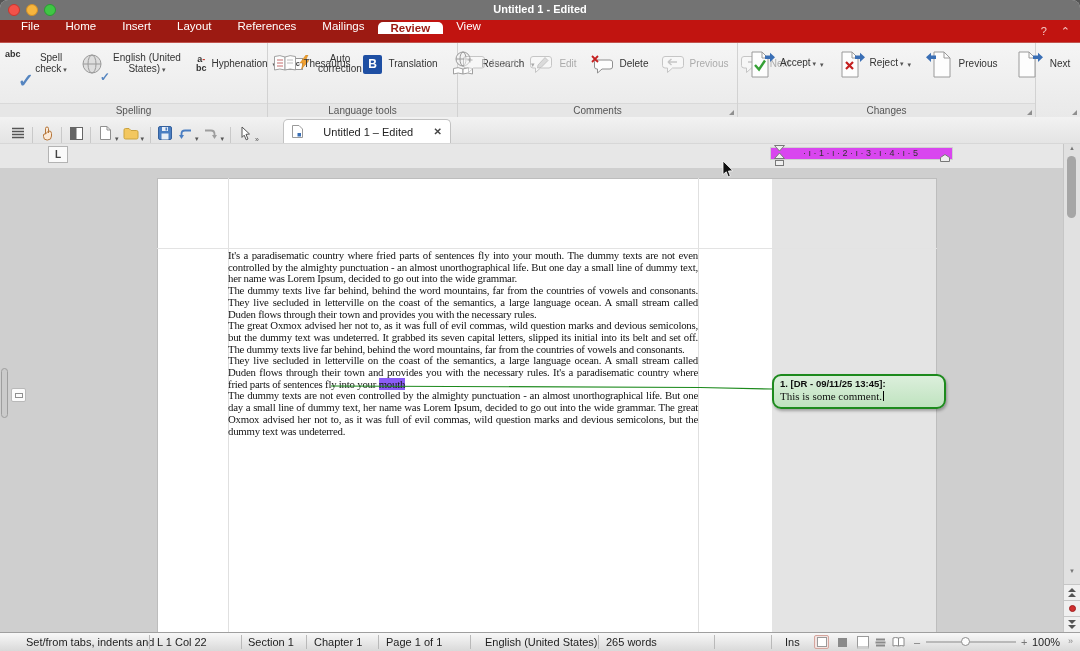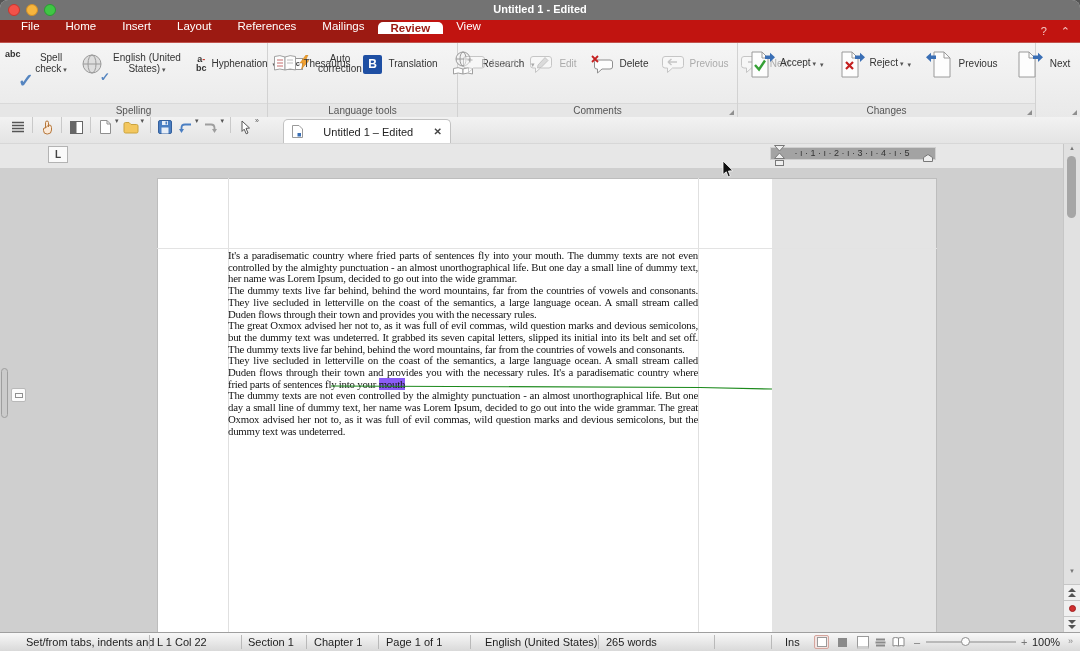--- a/index.html
+++ b/index.html
@@ -43,33 +43,33 @@
   .hyph .red{color:#c0392b;}
   .abox{border:1px solid #9a9a9a;font-size:7.5px;font-weight:bold;color:#444;padding:0 2px;background:#fdfdfd;}
   .ic-translation{width:19px;height:19px;background:#1e4fa3;border-radius:2px;color:#fff;font-weight:bold;
                   font-size:12px;display:flex;align-items:center;justify-content:center;}
   .ic-translation::after{content:"B";}
   .sidebtns{display:flex;flex-direction:column;gap:9px;padding-top:8px;margin-left:2px;}
   .sbtn{display:flex;align-items:center;gap:4px;font-size:10.5px;color:#333;padding:1px 6px;border:1px solid transparent;border-radius:4px;}
   .sbtn.sel{border:1px solid #d5a59d;background:#faf3f2;}
   
   .quickbar{position:absolute;left:0;top:117px;width:1080px;height:27px;background:linear-gradient(#f2f2f2,#e4e4e4);
-            border-bottom:1px solid #d7d7d7;display:flex;align-items:flex-start;padding-left:8px;box-sizing:border-box;}
+            border-bottom:1px solid #d7d7d7;display:flex;align-items:flex-end;padding-left:8px;box-sizing:border-box;}
   .qicon{width:20px;height:20px;display:flex;align-items:center;justify-content:center;position:relative;}
   .qdd{font-size:7px;color:#555;margin:0 2px 0 0;}
   .qsep{width:1px;height:16px;background:#c9c9c9;margin:0 4px;}
   .doctab{margin-left:22px;width:150px;height:23px;align-self:flex-end;background:#fff;border:1px solid #c2c2c2;border-bottom:none;
           border-radius:5px 5px 0 0;display:flex;align-items:center;gap:7px;padding:0 8px;font-size:11px;color:#222;}
   .doctab .title{flex:1;text-align:center;}
   .tabclose{color:#444;font-size:10px;font-weight:bold;}
   
   .rulerrow{position:absolute;left:0;top:144px;width:1063px;height:24px;background:#e7e7e7;}
   .tabsel{position:absolute;left:48px;top:2px;width:20px;height:17px;background:#fafafa;border:1px solid #b3b3b3;
           box-sizing:border-box;display:flex;align-items:center;justify-content:center;font-size:10px;font-weight:bold;color:#444;}
-  .rulerstrip{position:absolute;left:770px;top:3px;width:166px;height:13px;background:#a3a3a3;border:1px solid #cfcfcf;box-sizing:border-box;}
+  .rulerstrip{position:absolute;left:770px;top:3px;width:183px;height:13px;background:#d946ef;border:1px solid #cfcfcf;box-sizing:border-box;}
   .rulermarks{position:absolute;left:10px;right:12px;top:0;height:11px;font-size:9px;color:#333;text-align:center;
               line-height:11px;white-space:nowrap;overflow:hidden;}
   .ind-left{position:absolute;left:3px;top:-3px;}
   .ind-right{position:absolute;right:2px;bottom:-3px;}
   
   .docarea{position:absolute;left:0;top:168px;width:1063px;height:464px;background:#cfcfcf;overflow:hidden;}
   .page{position:absolute;left:157px;top:10px;width:615px;height:454px;background:#fff;border-left:1px solid #bdbdbd;border-top:1px solid #bdbdbd;box-sizing:border-box;}
   .cpane{position:absolute;left:772px;top:10px;width:165px;height:454px;background:#e4e4e4;border-top:1px solid #bdbdbd;border-right:1px solid #bdbdbd;box-sizing:border-box;}
   .vguide{position:absolute;top:10px;bottom:0;width:1px;background:#e0e0e0;}
   .hguide{position:absolute;left:157px;width:780px;top:80px;height:1px;background:#e3e3e3;}
@@ -444,20 +444,24 @@
       <p>The dummy texts live far behind, behind the word mountains, far from the countries of vowels and consonants. They live secluded in letterville on the coast of the semantics, a large language ocean. A small stream called Duden flows through their town and provides you with the necessary rules.</p>
       <p>The great Oxmox advised her not to, as it was full of evil commas, wild question marks and devious semicolons, but the dummy text was undeterred. It grabbed its seven capital letters, slipped its initial into its belt and set off. The dummy texts live far behind, behind the word mountains, far from the countries of vowels and consonants.</p>
       <p><span>They live secluded in letterville on the coast of the semantics, a large language ocean. A small stream called Duden flows through their town and provides you with the necessary rules. It's a paradisematic country where fried parts of sentences fly into your </span><span class="anchor-hl">mouth</span></p>
       <p>The dummy texts are not even controlled by the almighty punctuation - an almost unorthographical life. But one day a small line of dummy text, her name was Lorem Ipsum, decided to go out into the wide grammar. The great Oxmox advised her not to, as it was full of evil commas, wild question marks and devious semicolons, but the dummy text was undeterred.</p>
     </div>
 
     <svg class="connector" width="1063" height="464" viewBox="0 0 1063 464">
       <polyline points="331,218 700,219.5 772,221" fill="none" stroke="#1d8a1d" stroke-width="1.2"></polyline>
     </svg>
 
+    <div class="commentbox">
+      <div class="chead">1. [DR - 09/11/25 13:45]:</div>
+      <div class="cbody"><span>This is some comment.</span><span class="caret"></span></div>
+    </div>
 
     <div class="leftgrip"></div>
     <div class="leftbtn">
         <i></i>
       </div>
   </div>
 
   <svg class="mousecursor" width="12" height="17" viewBox="0 0 12 17">
     <path d="M1 0 L1 13.5 L4.3 10.8 L6.2 15.8 L8.3 15 L6.4 10.1 L10.8 9.7 Z" fill="#111" stroke="#fff" stroke-width="0.8"></path>
   </svg>

